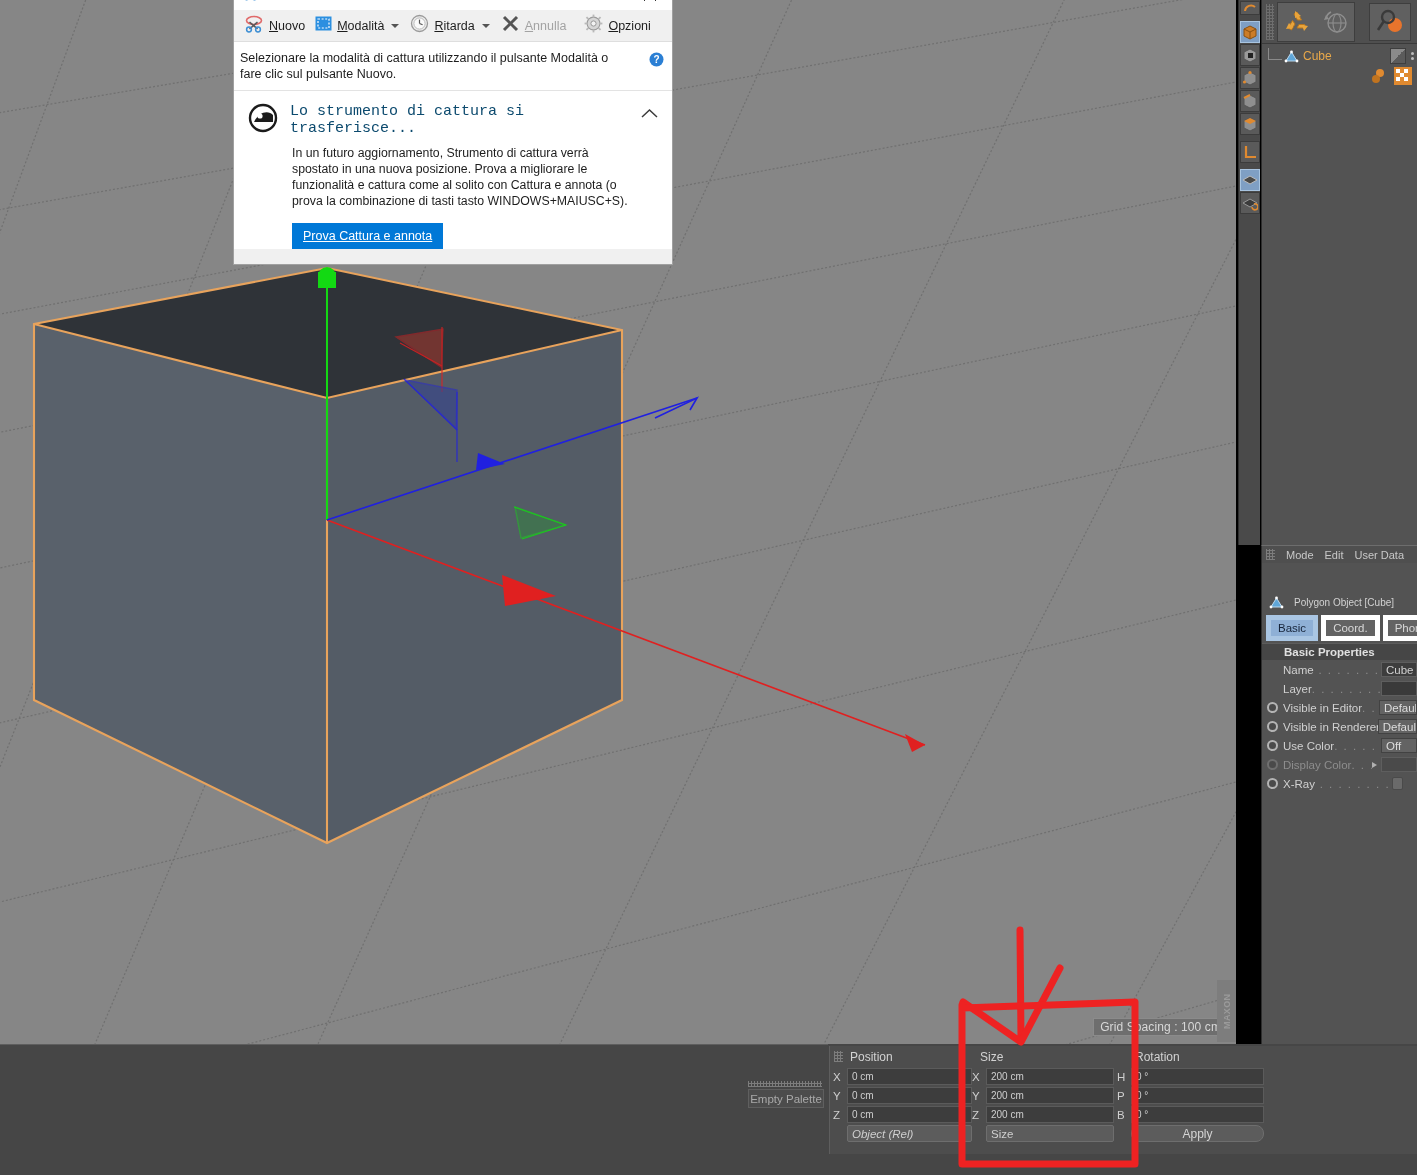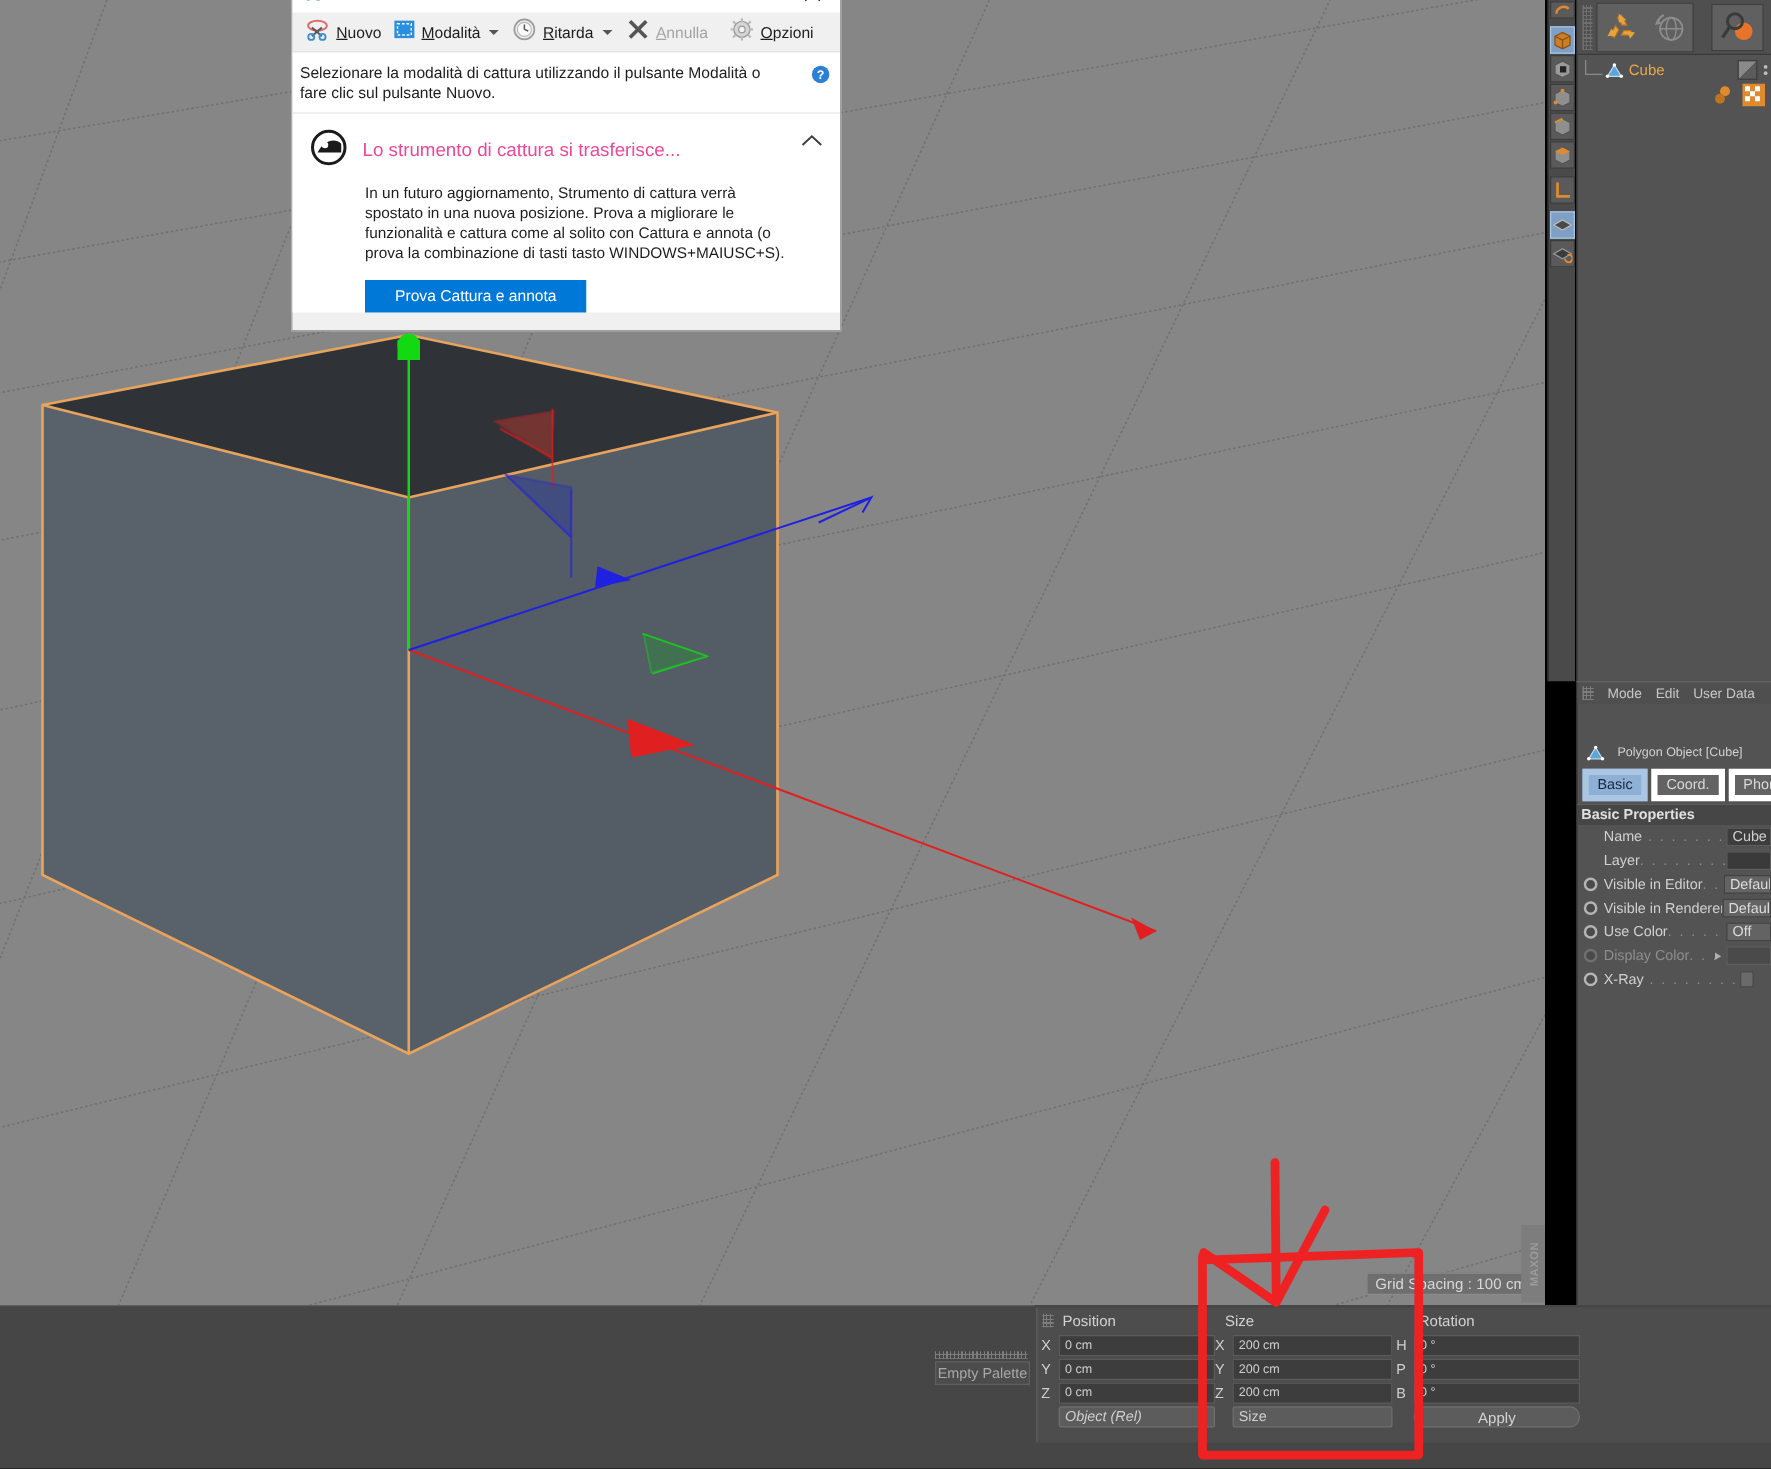--- a/index.html
+++ b/index.html
@@ -103,21 +103,21 @@
                       repeating-linear-gradient(90deg,#7d7d7d 0 1px,transparent 1px 3px);
   }
   #am-objline { height: 22px; display: flex; align-items: center; gap: 10px; padding-left: 7px;
                 font-size: 10px; color: #d2d2d2; margin-top: 28px; }
   #am-tabs { display: flex; gap: 3px; padding: 2px 0 2px 4px; }
   .am-tab { font-size: 11.5px; padding: 2px 7px; color: #d8d8d8;
             background: #636363; border: 5px solid #ffffff; }
   .am-tab.active { background: #8fb0d6; color: #16243a; border-color: #aac6e3; }
   #am-section {
     background: #464646; height: 17px; display: flex; align-items: center;
-    padding-left: 3px; font-size: 11.5px; color: #e0e0e0; font-weight: bold;
+    padding-left: 22px; font-size: 11.5px; color: #e0e0e0; font-weight: bold;
     border-top: 1px solid #5c5c5c;
   }
   .prop-row { display: flex; align-items: center; height: 19px; padding-left: 5px; position: relative; }
   .prop-radio {
     width: 11px; height: 11px; border-radius: 50%;
     border: 2px solid #b4b4b4; background: #4a4a4a; flex: 0 0 auto; margin-right: 5px;
   }
   .prop-radio.dim { border-color: #6f6f6f; }
   .prop-radio.blank { border: none; background: none; }
   .prop-label {
@@ -218,29 +218,29 @@
   .tb-caret { width: 0;height: 0;border-left: 4px solid transparent;border-right: 4px solid transparent;
               border-top: 4px solid #555; margin: 0 6px 0 2px; }
   #snip-hint {
     min-height: 40px; background: #ffffff; padding: 8px 10px 8px 6px;
     font-size: 12.5px; color: #1d1d1d; line-height: 16px; position: relative;
     border-bottom: 1px solid #e3e3e3;
   }
   #snip-hint .help { position: absolute; right: 8px; top: 10px; }
   #snip-banner { background: #ffffff; padding: 12px 14px 0 14px; position: relative; }
   #banner-head { display: flex; align-items: center; gap: 12px; }
-  #banner-head .btxt { font-size: 15px; color: #ec4899; }
+  #banner-head .btxt { font-size: 15px; color: #0c4a6e; font-family: Liberation Mono, monospace; }
   #banner-chev { position: absolute; right: 14px; top: 14px; }
   #banner-body {
     font-size: 12.3px; color: #1d1d1d; line-height: 16px;
     margin: 8px 0 0 44px; width: 345px;
   }
   #banner-btn {
     margin: 14px 0 0 44px; background: #0078d7; color: #fff;
-    font-size: 12.5px; padding: 6px 24px; display: inline-block; border: none;
+    font-size: 12.5px; padding: 6px 11px; display: inline-block; border: none; text-decoration: underline;
   }
 </style>
 </head>
 <body>
 
 <div id="root">
 
   <div id="viewport">
 
     <svg id="grid-svg" viewBox="0 0 1236 1044" preserveAspectRatio="none">

